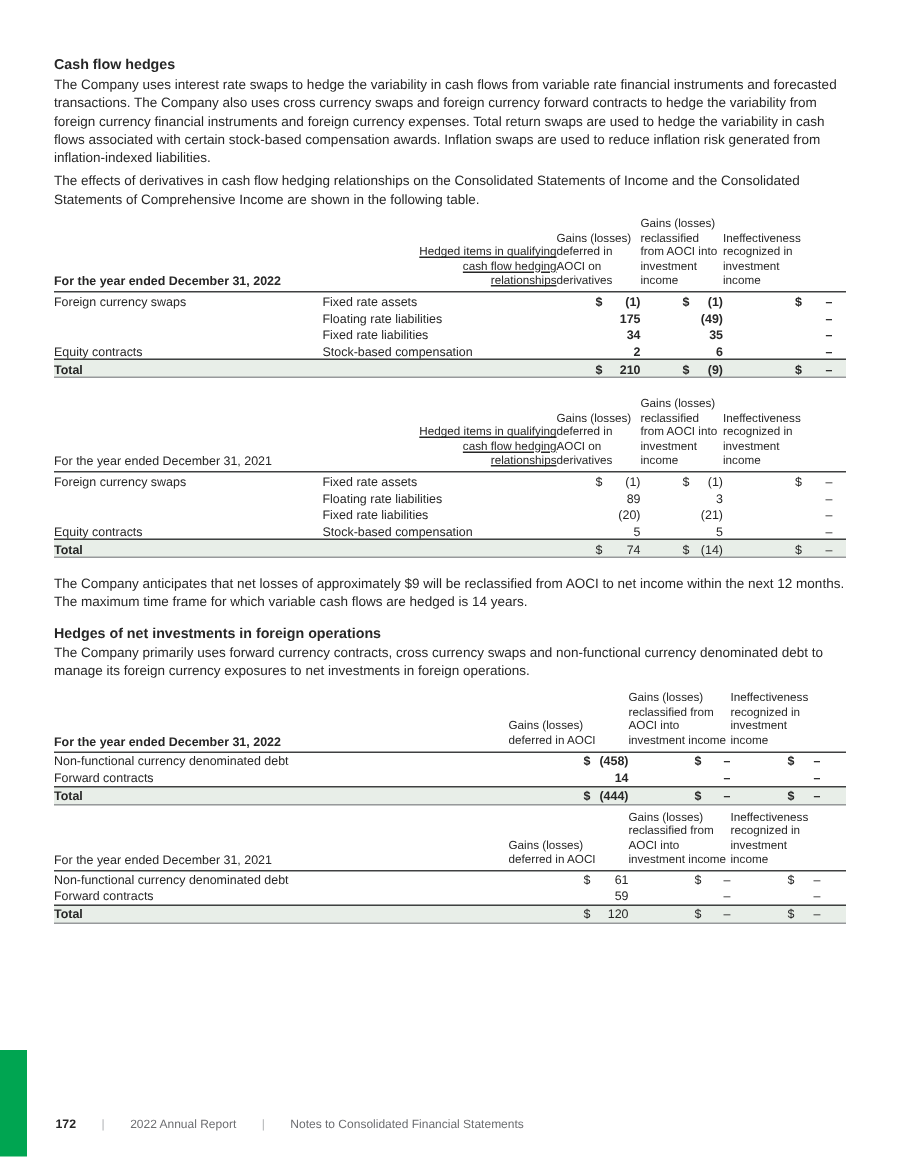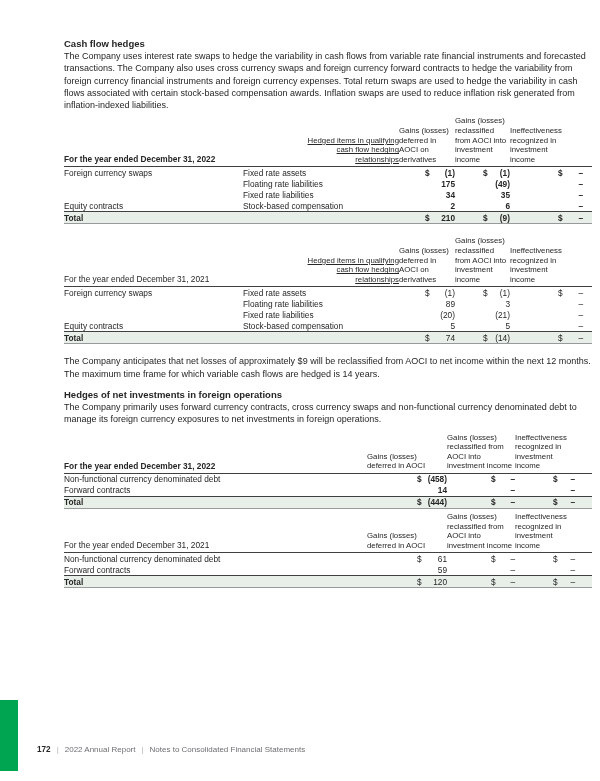--- a/index.html
+++ b/index.html
@@ -1,18 +1,18 @@
 <!DOCTYPE html>
 <html style="--accent-green: #00a551; --total-row-bg: #e8eee8; --rule-dark: #3f4041; --rule-light: #97999b; --text: #262626; --footer-gray: #6d6e71;"><head>
 <meta charset="utf-8">
 <style>
   * { margin:0; padding:0; box-sizing:border-box; }
   html,body { width:600px; height:781px; background:#ffffff; overflow:hidden;
               font-family:"Liberation Sans", sans-serif; color:var(--text, #262626); }
-  .content { position:absolute; left:36px; top:38px; width:528px;margin-left:28px; }
+  .content { position:absolute; left:36px; top:38px; width:528px; }
 
   .section-heading { font-size:9.5px; font-weight:bold; line-height:12px; }
   p { font-size:9px; line-height:12.3px; }
   .mt3 { margin-top:3px; } .mt7 { margin-top:7px; } .mt9 { margin-top:9px; }
   .mt11 { margin-top:11px; } .mt12 { margin-top:12px; } .mt5 { margin-top:5px; }
 
   
   .tbl { width:528px; }
   .thead { display:flex; align-items:flex-end; border-bottom:1px solid var(--rule-dark,#3f4041);
            padding-bottom:2px; }
@@ -48,31 +48,32 @@
   .ni .ch3, .ni .c3 { width:60px; }
   .ni .sp { width:17px; }
   .ni .c1 { padding-left:50px; }
   .ni .c2 { padding-left:44px; }
   .ni .c3 { padding-left:38px; }
 
   
   .accent-bar { position:absolute; left:0; top:700px; width:18px; height:71px;
                 background:var(--accent-green,#00a551); }
   .footer { position:absolute; left:37px; top:745px; font-size:8px;
-            color:var(--footer-gray,#6d6e71); display:flex; gap:6px; align-items:flex-end; }
+            color:var(--footer-gray,#6d6e71); display:flex; gap:17px; align-items:flex-end; }
   .footer .pg { font-weight:bold; color:var(--text,#262626); font-size:8.2px; }
   .footer .fsep { color:#b0b2b4; }
 </style>
 </head>
 <body>
 
 <div class="content">
 
   <div class="section-heading">Cash flow hedges</div>
   <p>The Company uses interest rate swaps to hedge the variability in cash flows from variable rate financial instruments and forecasted transactions. The Company also uses cross currency swaps and foreign currency forward contracts to hedge the variability from foreign currency financial instruments and foreign currency expenses. Total return swaps are used to hedge the variability in cash flows associated with certain stock-based compensation awards. Inflation swaps are used to reduce inflation risk generated from inflation-indexed liabilities.</p>
+  <p class="mt3">The effects of derivatives in cash flow hedging relationships on the Consolidated Statements of Income and the Consolidated Statements of Comprehensive Income are shown in the following table.</p>
 
   <div class="tbl cf emph mt5">
     <div class="thead">
       <div class="label yl">For the year ended December 31, 2022</div>
       <div class="item hdr">Hedged items in qualifying
 cash flow hedging
 relationships</div>
       <div class="ch1 hdr">Gains (losses)
 deferred in
 AOCI on

